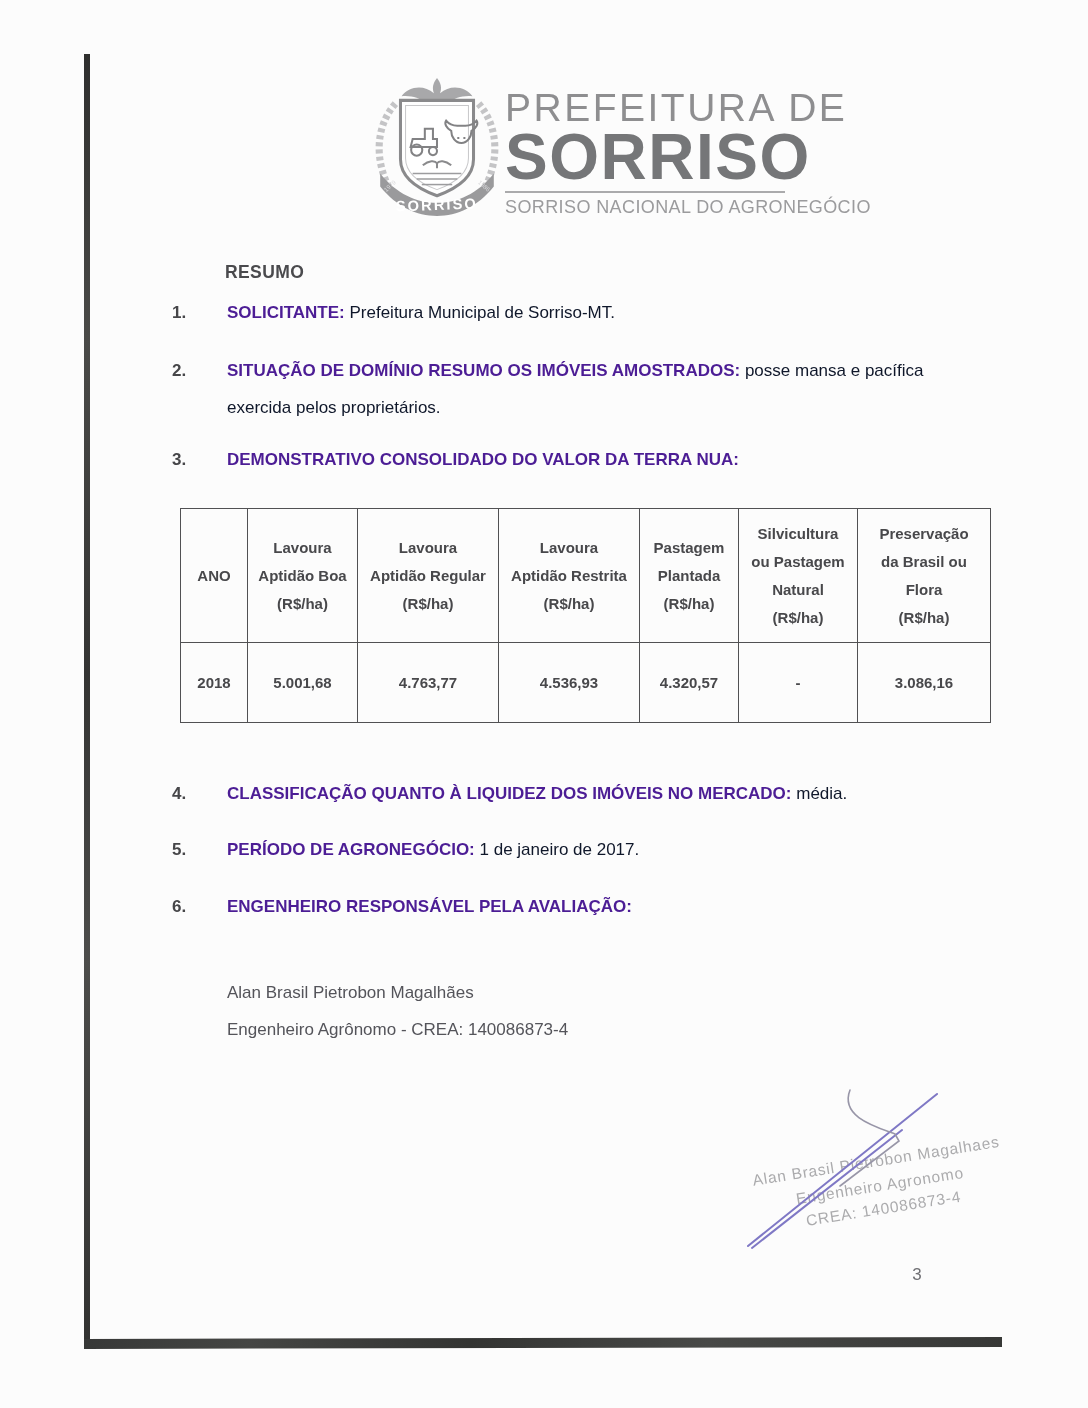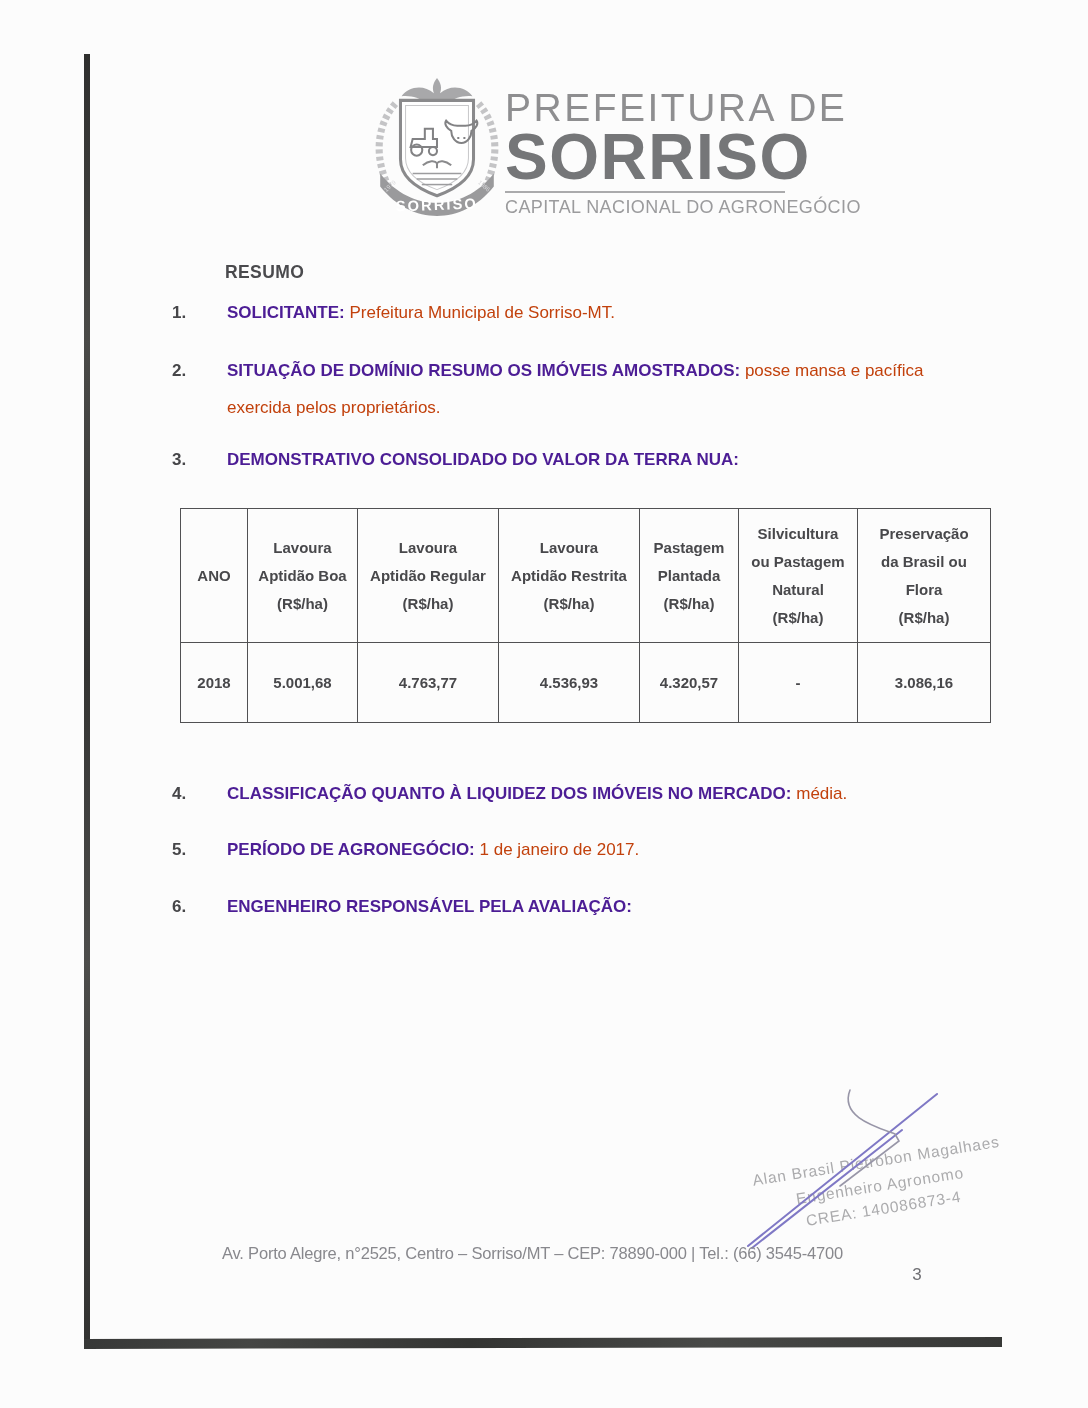--- a/index.html
+++ b/index.html
@@ -35,21 +35,21 @@
   .tagline{font-size:18px;color:#9b9b9d;letter-spacing:0.4px;white-space:nowrap;}
   
   .doc-title{
     position:absolute;left:225px;top:262px;
     font-size:17.5px;font-weight:bold;letter-spacing:0.4px;color:#4a4a4d;
   }
   .item{position:absolute;left:172px;display:flex;font-size:17px;line-height:37px;}
   .item .item-num{width:55px;flex:none;font-weight:bold;color:#464649;}
   .item .item-body{width:706px;}
   .item .item-label{font-weight:bold;color:#4c1d95;}
-  .item .item-text{font-weight:normal;color:#c2410c;white-space:pre-line;}
+  .item .item-text{font-weight:normal;color:#0f172a;white-space:pre-line;}
   #item-1{top:294px;}
   #item-2{top:352px;}
   #item-3{top:441px;}
   #item-4{top:775px;}
   #item-5{top:831px;}
   #item-6{top:888px;}
   
   .vtn-table{
     position:absolute;left:180px;top:508px;width:810px;
     border-collapse:collapse;table-layout:fixed;
@@ -120,21 +120,21 @@
     <path d="M14,98 C30,118 50,127 70,127 C90,127 110,118 126,98 L126,111 C110,131 90,140 70,140 C50,140 30,131 14,111 Z" fill="#9a9a9c"></path>
     <text x="70" y="134" text-anchor="middle" font-size="14.5" font-weight="bold" fill="#ffffff" letter-spacing="2" transform="rotate(-2 70 134)">SORRISO</text>
     <text x="25" y="112" text-anchor="middle" font-size="6" fill="#d9d9db" transform="rotate(-42 25 112)">1979</text>
     <text x="115" y="112" text-anchor="middle" font-size="6" fill="#d9d9db" transform="rotate(42 115 112)">1986</text>
   </svg>
 
   <div class="header-text">
     <div class="org-top">PREFEITURA DE</div>
     <div class="org-main">SORRISO</div>
     <hr class="header-divider">
-    <div class="tagline">CAPITAL NACIONAL DO AGRONEGÓCIO</div>
+    <div class="tagline">SORRISO NACIONAL DO AGRONEGÓCIO</div>
   </div>
 
   <div class="doc-title">RESUMO</div>
 
   <div class="item" id="item-1">
     <span class="item-num">1.</span>
     <span class="item-body">
       <span class="item-label">SOLICITANTE:</span>
       <span class="item-text">Prefeitura Municipal de Sorriso-MT.</span>
     </span>
@@ -220,30 +220,33 @@
     </span>
   </div>
 
   <div class="item" id="item-6">
     <span class="item-num">6.</span>
     <span class="item-body">
       <span class="item-label">ENGENHEIRO RESPONSÁVEL PELA AVALIAÇÃO:</span>
     </span>
   </div>
 
+  <div class="engineer-block">
+    <div>Alan Brasil Pietrobon Magalhães</div>
+    <div>Engenheiro Agrônomo - CREA: 140086873-4</div>
+  </div>
 
   <svg class="signature-area" viewBox="0 0 400 200">
     <g transform="rotate(-9 190 118)" fill="#ababad" font-size="15.5" text-anchor="middle" letter-spacing="0.8">
       <text x="190" y="98">Alan Brasil Pietrobon Magalhaes</text>
       <text x="190" y="123">Engenheiro Agronomo</text>
       <text x="190" y="146">CREA: 140086873-4</text>
     </g>
     <g stroke="#7f78c5" stroke-width="2" fill="none" stroke-linecap="round">
       <path d="M58,178 L247,26"></path>
       <path d="M62,180 L212,62"></path>
     </g>
     <path d="M160,22 C150,48 183,58 205,66 L209,73 L150,118" fill="none" stroke="#9896a8" stroke-width="1.6" stroke-linecap="round"></path>
   </svg>
 
-  <div class="footer-address">Av. Porto Alegre, n°2525, Centro – Sorriso/MT – CEP: 78890-000 | Tel.: (66) 3545-4700</div>
   <div class="page-number">3</div>
 
 </div>
 
 </body></html>

